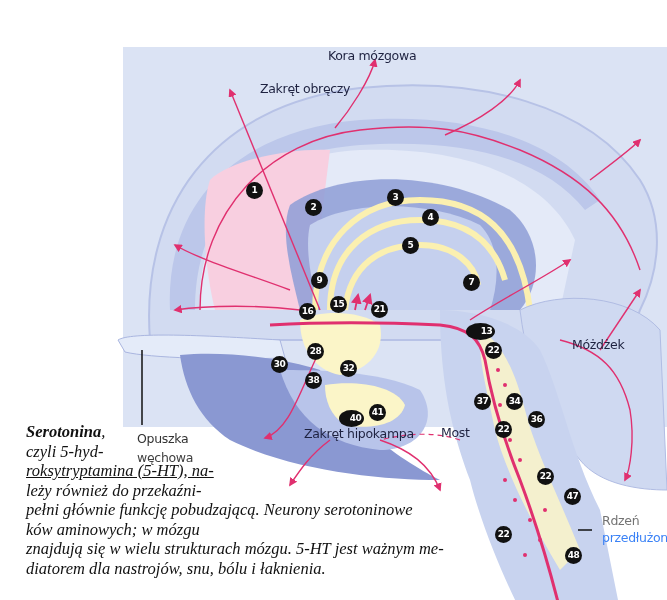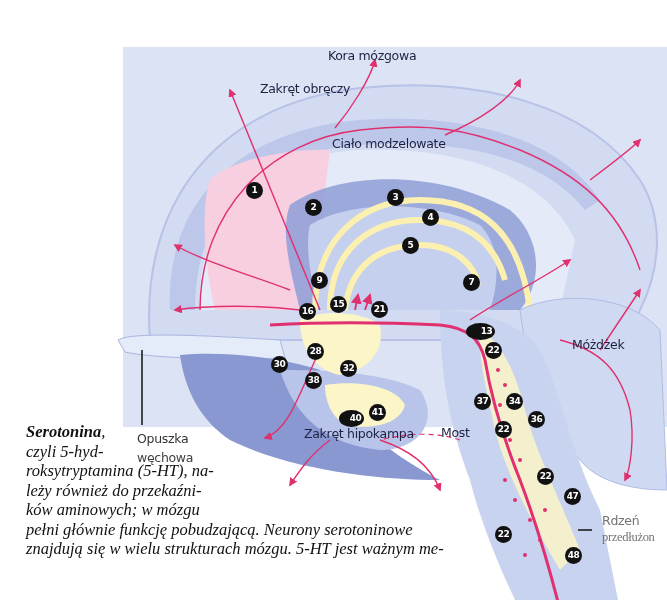--- a/index.html
+++ b/index.html
@@ -86,28 +86,27 @@
         <circle cx="525" cy="545" r="2"></circle>
         <circle cx="545" cy="500" r="2"></circle>
     </g>
 
     <line x1="142" y1="340" x2="142" y2="415" stroke="#111" stroke-width="1.5"></line>
     <line x1="578" y1="520" x2="592" y2="520" stroke="#111" stroke-width="1.5"></line>
   </svg>
 
   <div class="lbl" style="left:328px;top:38px;">Kora mózgowa</div>
   <div class="lbl" style="left:260px;top:71px;">Zakręt obręczy</div>
-  <div class="lbl" style="left:332px;top:126px;">Ciało modzelowate</div>
   <div class="lbl" style="left:572px;top:327px;">Móżdżek</div>
   <div class="lbl" style="left:137px;top:421px;color:#333;">Opuszka</div>
   <div class="lbl" style="left:137px;top:440px;color:#404040;">węchowa</div>
   <div class="lbl" style="left:304px;top:416px;">Zakręt hipokampa</div>
   <div class="lbl" style="left:441px;top:415px;">Most</div>
   <div class="lbl" style="left:602px;top:503px;color:#737373;">Rdzeń</div>
-  <div class="lbl" style="left:602px;top:520px;color:#737373;font-family:Liberation Serif, serif;">przedłużon</div>
+  <div class="lbl" style="left:602px;top:520px;color:#3b82f6;">przedłużon</div>
 
   <div class="badge" style="left:246px;top:172px;">1</div>
   <div class="badge" style="left:305px;top:189px;">2</div>
   <div class="badge" style="left:387px;top:179px;">3</div>
   <div class="badge" style="left:422px;top:199px;">4</div>
   <div class="badge" style="left:402px;top:227px;">5</div>
   <div class="badge" style="left:463px;top:264px;">7</div>
   <div class="badge" style="left:311px;top:262px;">9</div>
   <div class="badge" style="left:330px;top:286px;">15</div>
   <div class="badge" style="left:299px;top:293px;">16</div>
@@ -125,19 +124,20 @@
   <div class="badge" style="left:528px;top:401px;">36</div>
   <div class="badge" style="left:495px;top:411px;">22</div>
   <div class="badge" style="left:537px;top:458px;">22</div>
   <div class="badge" style="left:564px;top:478px;">47</div>
   <div class="badge" style="left:495px;top:516px;">22</div>
   <div class="badge" style="left:565px;top:537px;">48</div>
 
   <div class="caption">
     <span class="narrow"><b>Serotonina</b><span>,</span></span>
     <span class="narrow">czyli 5-hyd-</span>
-    <span style="display:block;">roksytryptamina (5-HT), na-</span>
+    <span style="display:block;text-decoration:underline;">roksytryptamina (5-HT), na-</span>
     <span style="display:block;">leży również do przekaźni-</span>
+    <span style="display:block;">pełni głównie funkcję pobudzającą. Neurony serotoninowe</span>
     <span style="display:block;">ków aminowych; w mózgu</span>
-    <span style="display:block;">pełni głównie funkcję pobudzającą. Neurony serotoninowe</span>
     <span style="display:block;">znajdują się w wielu strukturach mózgu. 5-HT jest ważnym me-</span>
+    <span style="display:block;">diatorem dla nastrojów, snu, bólu i łaknienia.</span>
   </div>
 </div>
 
 </body></html>

